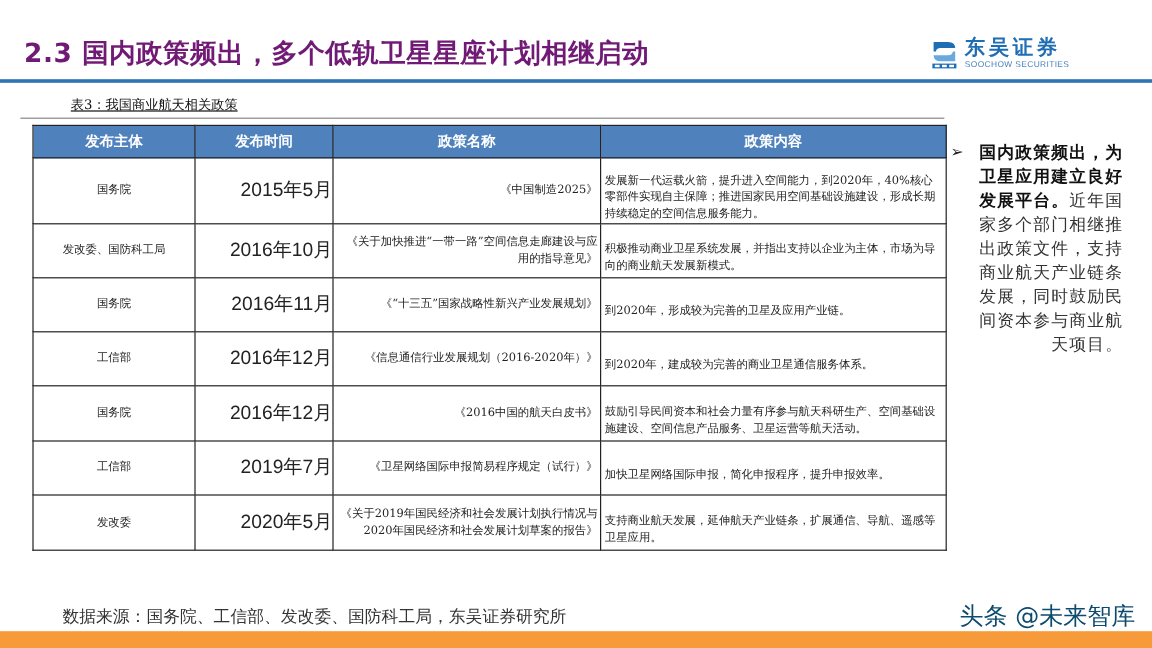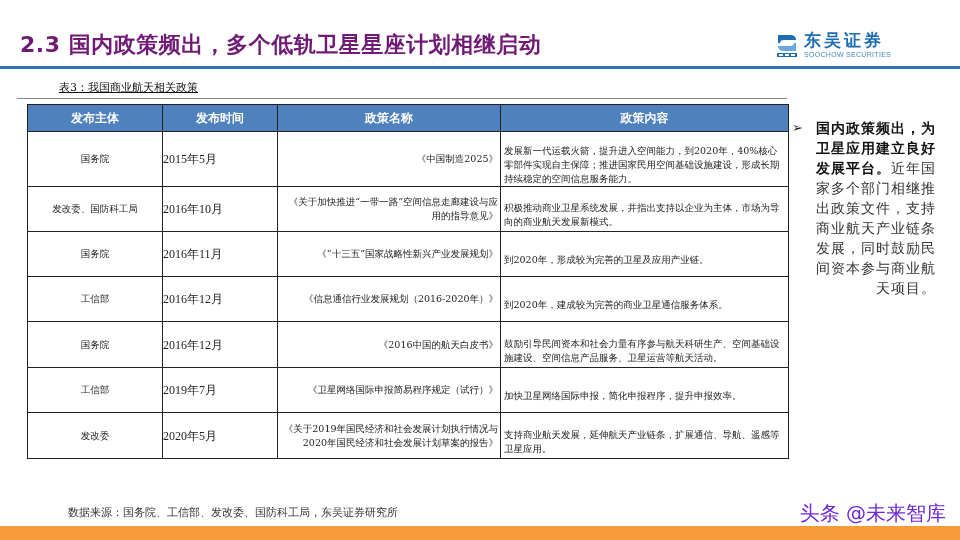--- a/index.html
+++ b/index.html
@@ -33,42 +33,42 @@
   }
   table.policy th, table.policy td { border:1px solid #222; }
   table.policy th {
     background:#4f81bd; color:#fff; height:27px;
     font-family:"DejaVu Serif", serif; font-weight:bold; font-size:12px; text-align:center;
   }
   table.policy td {
     font-family:"DejaVu Serif", serif; font-size:9.5px; line-height:14px; color:#222; vertical-align:middle;
   }
   table.policy td.c-org { text-align:center; padding:0 4px; }
-  table.policy td.c-date { text-align:left; font-family:Liberation Serif, serif; font-size:12px; }
+  table.policy td.c-date { text-align:right; font-family:Liberation Sans, sans-serif; font-size:16px; }
   table.policy td.c-name { text-align:right; padding:0 2px 0 3px; }
   table.policy td.c-content { text-align:left; padding:12px 3px 0 3px; }
   tr.r1 td { height:46px; } tr.r2 td { height:45px; } tr.r3 td { height:45px; }
   tr.r4 td { height:45px; } tr.r5 td { height:46px; } tr.r6 td { height:46px; }
   tr.r7 td { height:45px; } tr.r8 td { height:46px; }
 
   .sidebar { position:absolute; left:792px; top:118px; width:160px; }
   .sidebar-bullet { position:absolute; left:0; top:2px; font-size:13px; color:#222; }
   .sidebar-text {
     margin-left:16px; width:128px;
     font-family:"DejaVu Serif", serif; font-size:14px; line-height:20px; color:#333; letter-spacing:1px;text-align:right;
   }
   .sidebar-text b { color:#111; font-weight:bold; }
 
   .source-note {
     position:absolute; left:52px; top:505px;
-    font-family:"DejaVu Serif", serif; font-size:11px; color:#333; white-space:nowrap;margin-left:16px;
+    font-family:"DejaVu Serif", serif; font-size:14px; color:#333; white-space:nowrap;
   }
   .watermark {
     position:absolute; right:14px; top:500px;
-    font-family:"DejaVu Sans", sans-serif; font-size:20px; color:#6d28d9; white-space:nowrap;
+    font-family:"DejaVu Sans", sans-serif; font-size:20px; color:#0c4a6e; white-space:nowrap;
   }
   .footer-band { position:absolute; left:0; top:526px; width:960px; height:14px; background:#f79a3a; }
 </style>
 </head>
 <body>
 
 <div class="slide-title">2.3 国内政策频出，多个低轨卫星星座计划相继启动</div>
 <div class="title-rule"></div>
 
 <div class="logo">

